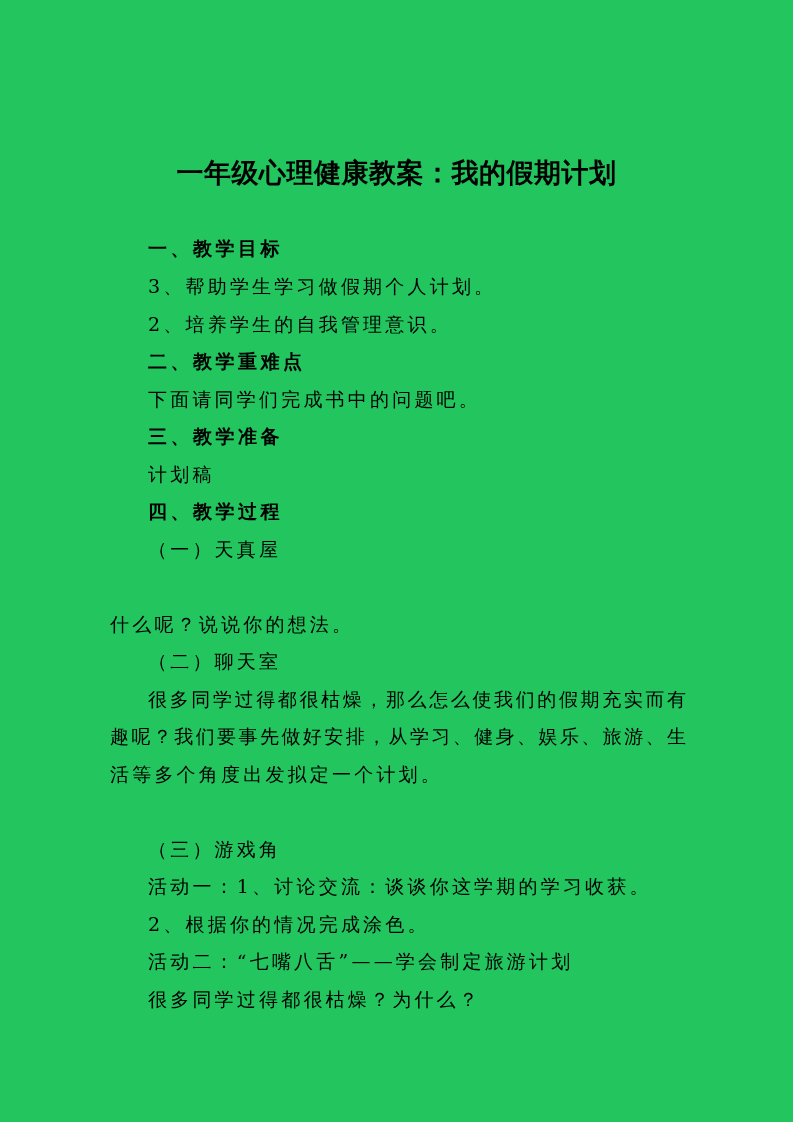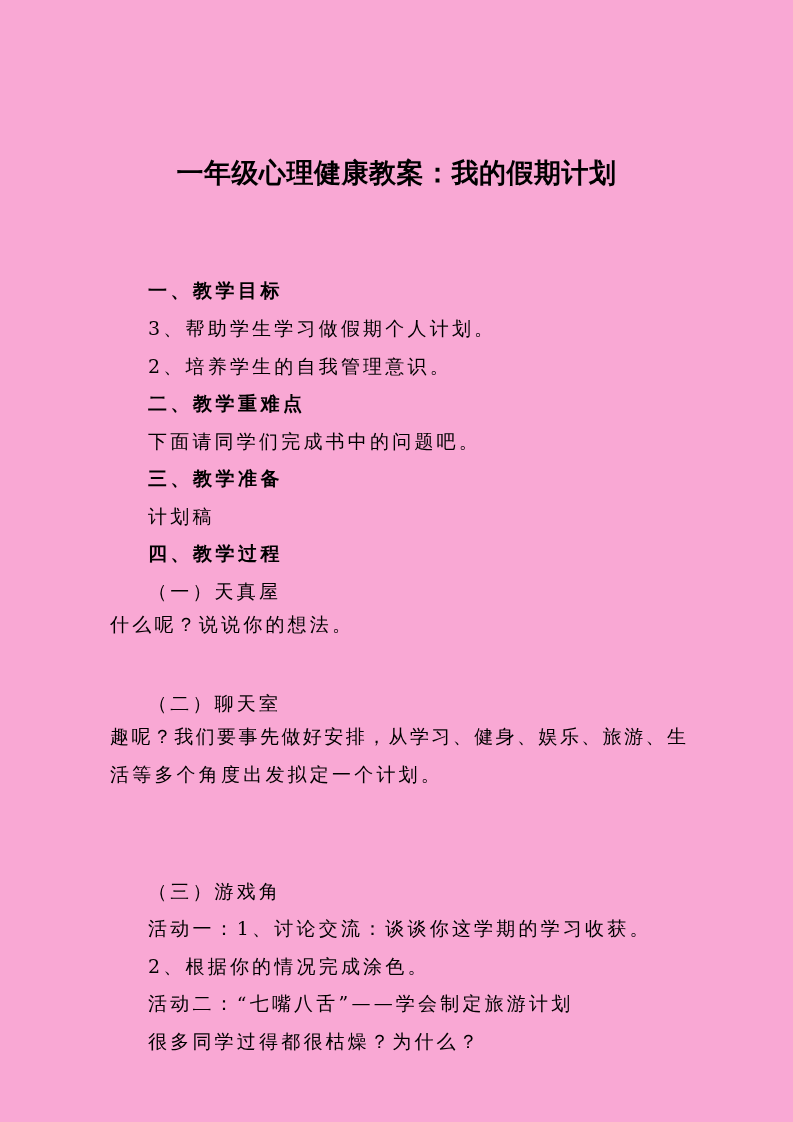--- a/index.html
+++ b/index.html
@@ -1,31 +1,31 @@
 <!DOCTYPE html>
 <html><head>
 <meta charset="utf-8">
 <style>
   html, body { margin: 0; padding: 0; background: #ffffff; }
   body {
     width: 793px; height: 1122px; position: relative; overflow: hidden;
     font-family: "DejaVu Serif", "Liberation Serif", serif;
     color: #000;
   }
-  .page { position: absolute; left: 0; top: 0; width: 793px; height: 1122px; background: #f9a8d4; }
+  .page { position: absolute; left: 0; top: 0; width: 793px; height: 1122px; background: #22c55e; }
   .title {
     position: absolute; left: 0; width: 793px; top: 153px;
     text-align: center; font-family: "DejaVu Sans", "Liberation Sans", sans-serif;
     font-weight: bold; font-size: 27px; letter-spacing: 0.5px; line-height: 40px;
   }
   .line {
     position: absolute; font-size: 19px; line-height: 24px; white-space: nowrap;
     letter-spacing: 3.2px;
   }
-  .ind { left: 148px; margin-top: 42px; }
+  .ind { left: 148px; }
   .flush { left: 110px; }
   .head { font-family: "DejaVu Sans", "Liberation Sans", sans-serif; font-weight: bold; letter-spacing: 3.5px; }
   .justify { width: 576px; text-align: justify; text-align-last: justify; letter-spacing: 2px; }
 </style>
 </head>
 <body>
 
 <div class="page">
   <div class="title">一年级心理健康教案：我的假期计划</div>
 
@@ -38,20 +38,21 @@
 
   <div class="line ind head" style="top:424px">三、教学准备</div>
   <div class="line ind" style="top:462px">计划稿</div>
 
   <div class="line ind head" style="top:499px">四、教学过程</div>
 
   <div class="line ind" style="top:537px">（一）天真屋</div>
   <div class="line flush" style="top:612px">什么呢？说说你的想法。</div>
 
   <div class="line ind" style="top:649px">（二）聊天室</div>
+  <div class="line ind justify" style="top:687px; width:540px">很多同学过得都很枯燥，那么怎么使我们的假期充实而有</div>
   <div class="line flush justify" style="top:724px; width:578px">趣呢？我们要事先做好安排，从学习、健身、娱乐、旅游、生</div>
   <div class="line flush" style="top:762px">活等多个角度出发拟定一个计划。</div>
 
   <div class="line ind" style="top:837px">（三）游戏角</div>
   <div class="line ind" style="top:874px">活动一：1、讨论交流：谈谈你这学期的学习收获。</div>
   <div class="line ind" style="top:912px">2、根据你的情况完成涂色。</div>
   <div class="line ind" style="top:949px">活动二：“七嘴八舌”——学会制定旅游计划</div>
   <div class="line ind" style="top:987px">很多同学过得都很枯燥？为什么？</div>
 </div>
 

